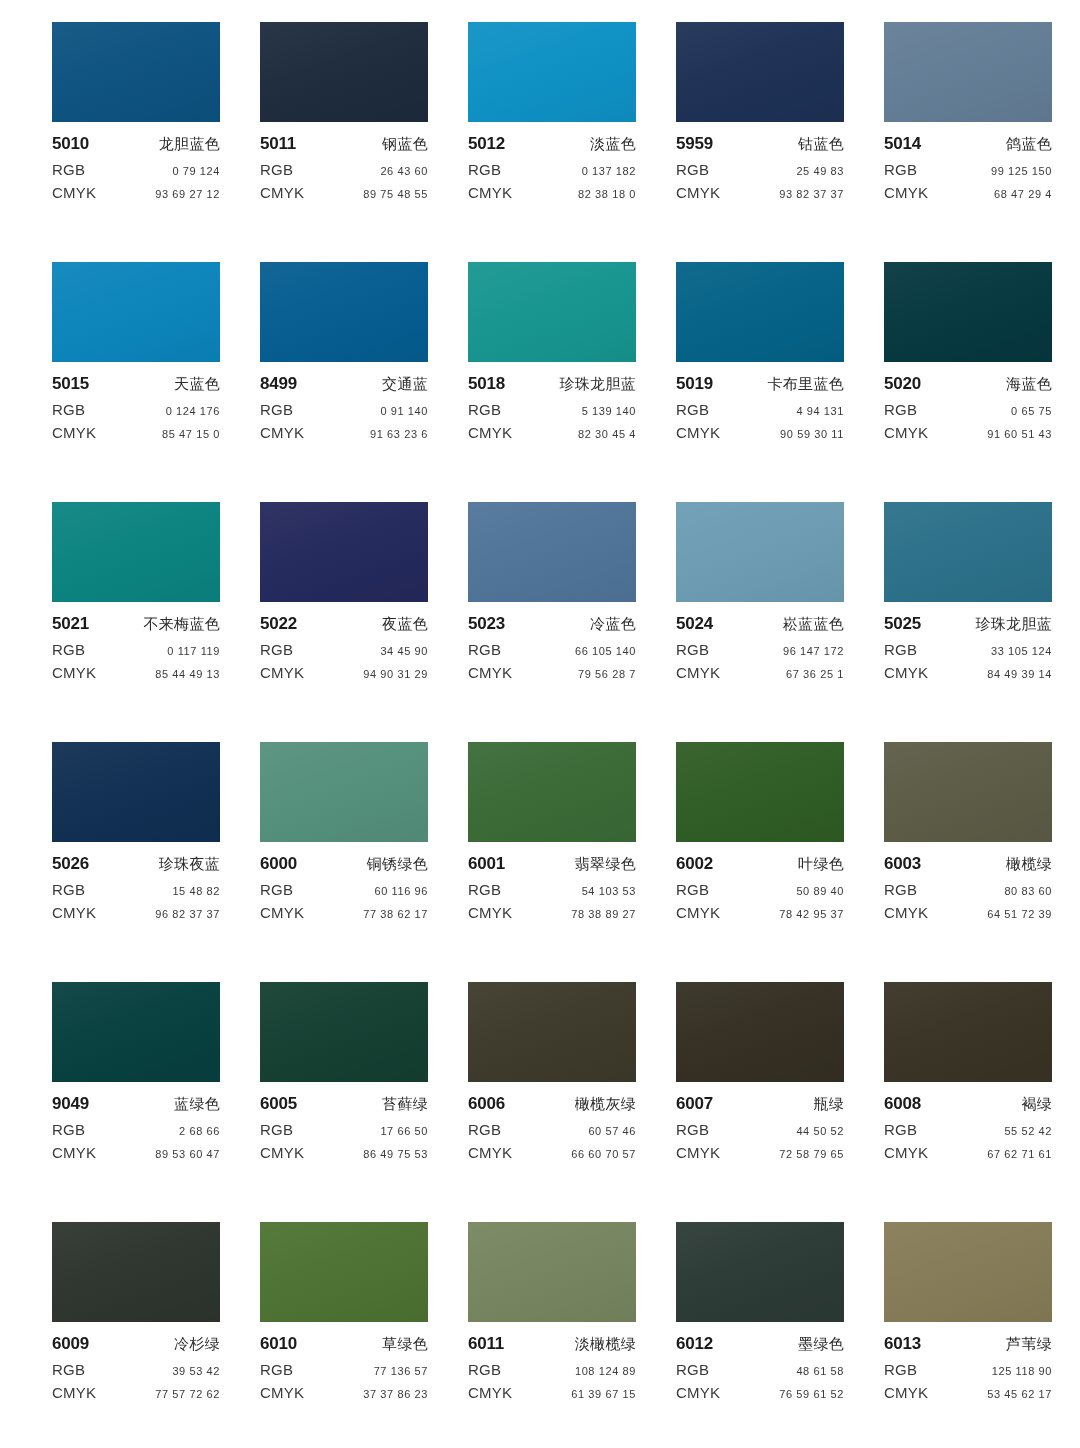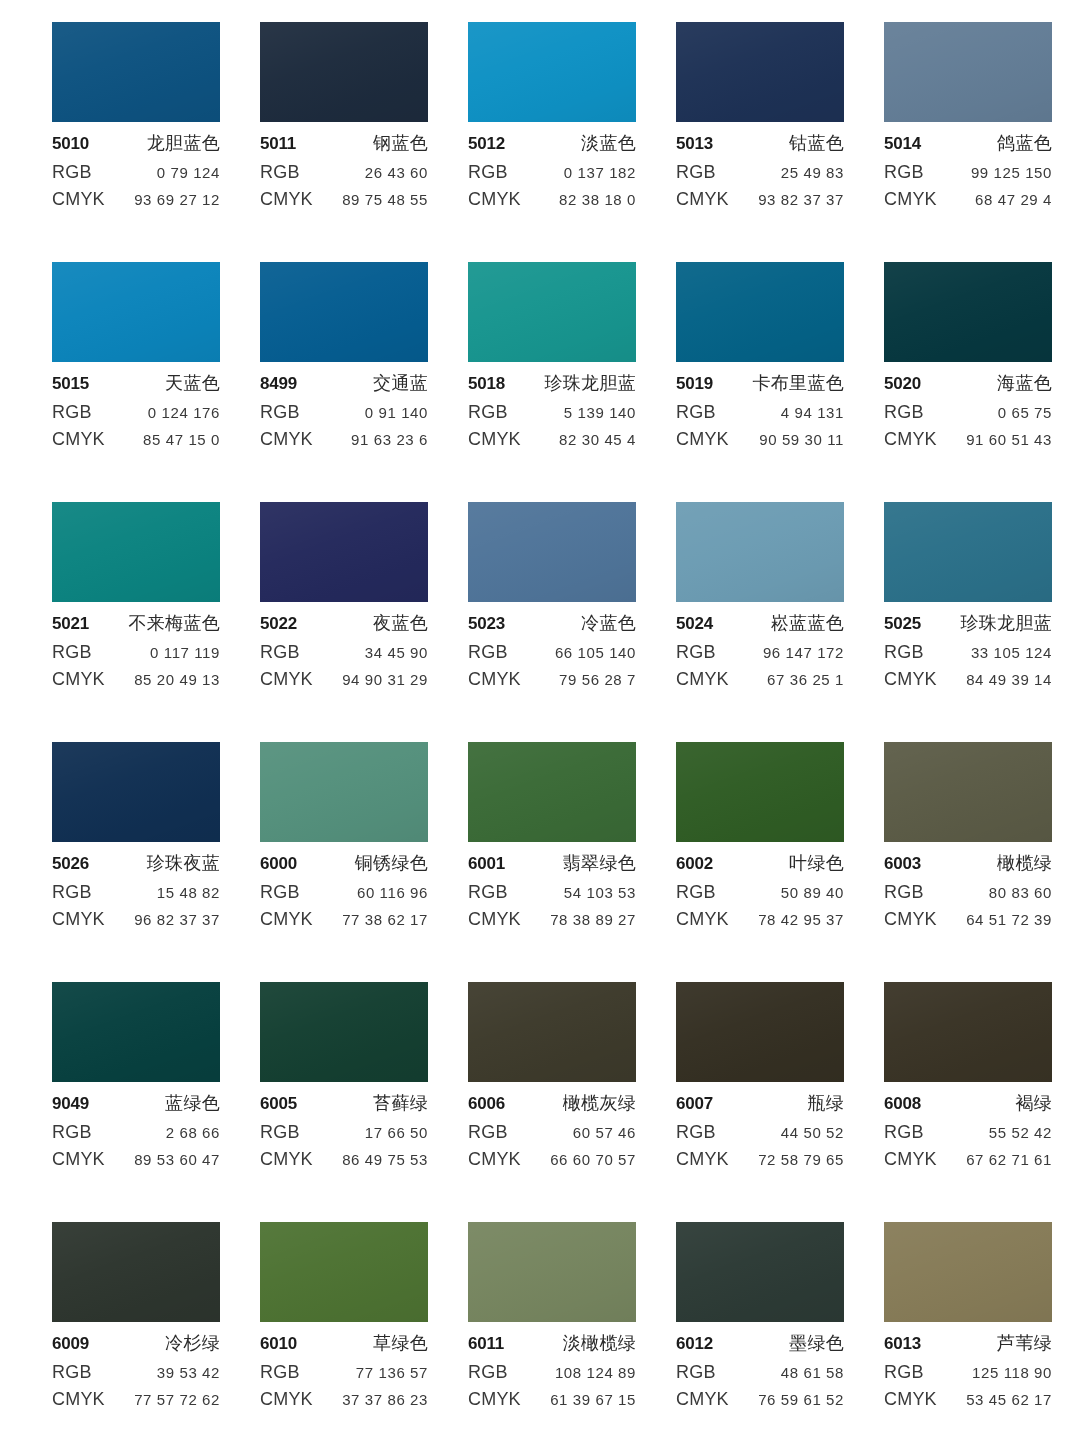--- a/index.html
+++ b/index.html
@@ -68,40 +68,40 @@
 
   .code {
     font-size: 17px;
     font-weight: bold;
     color: #1b1b1b;
     letter-spacing: -0.2px;
     line-height: 1.1;
   }
 
   .cname {
-    font-size: 18px;
+    font-size: 15px;
     color: #2a2a2a;
     line-height: 1.1;
     font-family: Liberation Mono, monospace;
     letter-spacing: 0.3px;
   }
 
   .row-vals {
     margin-bottom: 3px;
   }
 
   .label {
-    font-size: 18px;
+    font-size: 15px;
     color: #3a3a3a;
     line-height: 1.35;
     letter-spacing: 0.2px;
   }
 
   .nums {
-    font-size: 15px;
+    font-size: 11px;
     color: #3a3a3a;
     line-height: 1.35;
     letter-spacing: 0.6px;
     white-space: nowrap;
   }
 </style>
 </head>
 <body>
 
 <div id="chart">
@@ -156,21 +156,21 @@
         <span class="label">CMYK</span>
         <span class="nums">82 38 18 0</span>
       </div>
     </div>
   </div>
 
   <div class="swatch-card">
     <div class="swatch-chip" style="background: rgb(29, 49, 85);"></div>
     <div class="meta">
       <div class="row-line row-code">
-        <span class="code">5013</span>
+        <span class="code">5959</span>
         <span class="cname">钴蓝色</span>
       </div>
       <div class="row-line row-vals">
         <span class="label">RGB</span>
         <span class="nums">25 49 83</span>
       </div>
       <div class="row-line row-vals">
         <span class="label">CMYK</span>
         <span class="nums">93 82 37 37</span>
       </div>
@@ -291,21 +291,21 @@
       <div class="row-line row-code">
         <span class="code">5021</span>
         <span class="cname">不来梅蓝色</span>
       </div>
       <div class="row-line row-vals">
         <span class="label">RGB</span>
         <span class="nums">0 117 119</span>
       </div>
       <div class="row-line row-vals">
         <span class="label">CMYK</span>
-        <span class="nums">85 20 49 13</span>
+        <span class="nums">85 44 49 13</span>
       </div>
     </div>
   </div>
 
   <div class="swatch-card">
     <div class="swatch-chip" style="background: rgb(36, 41, 92);"></div>
     <div class="meta">
       <div class="row-line row-code">
         <span class="code">5022</span>
         <span class="cname">夜蓝色</span>

